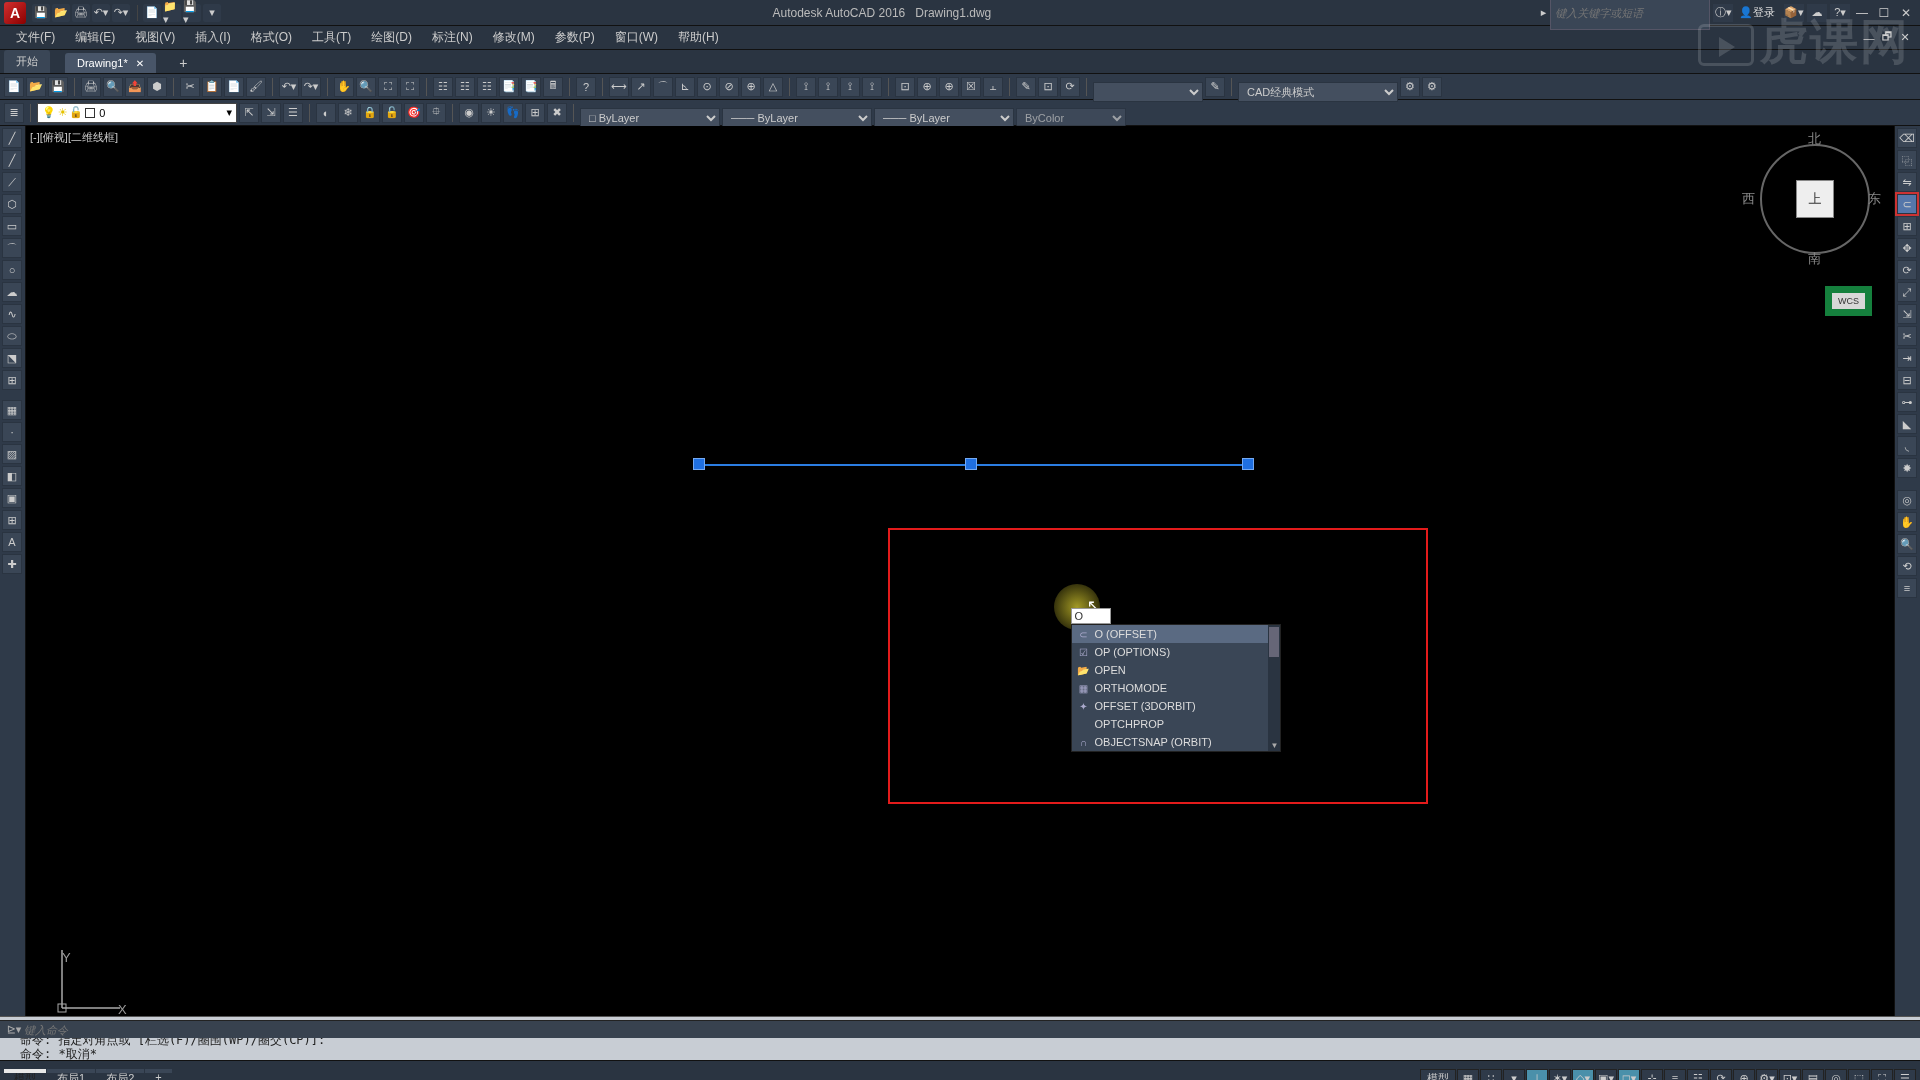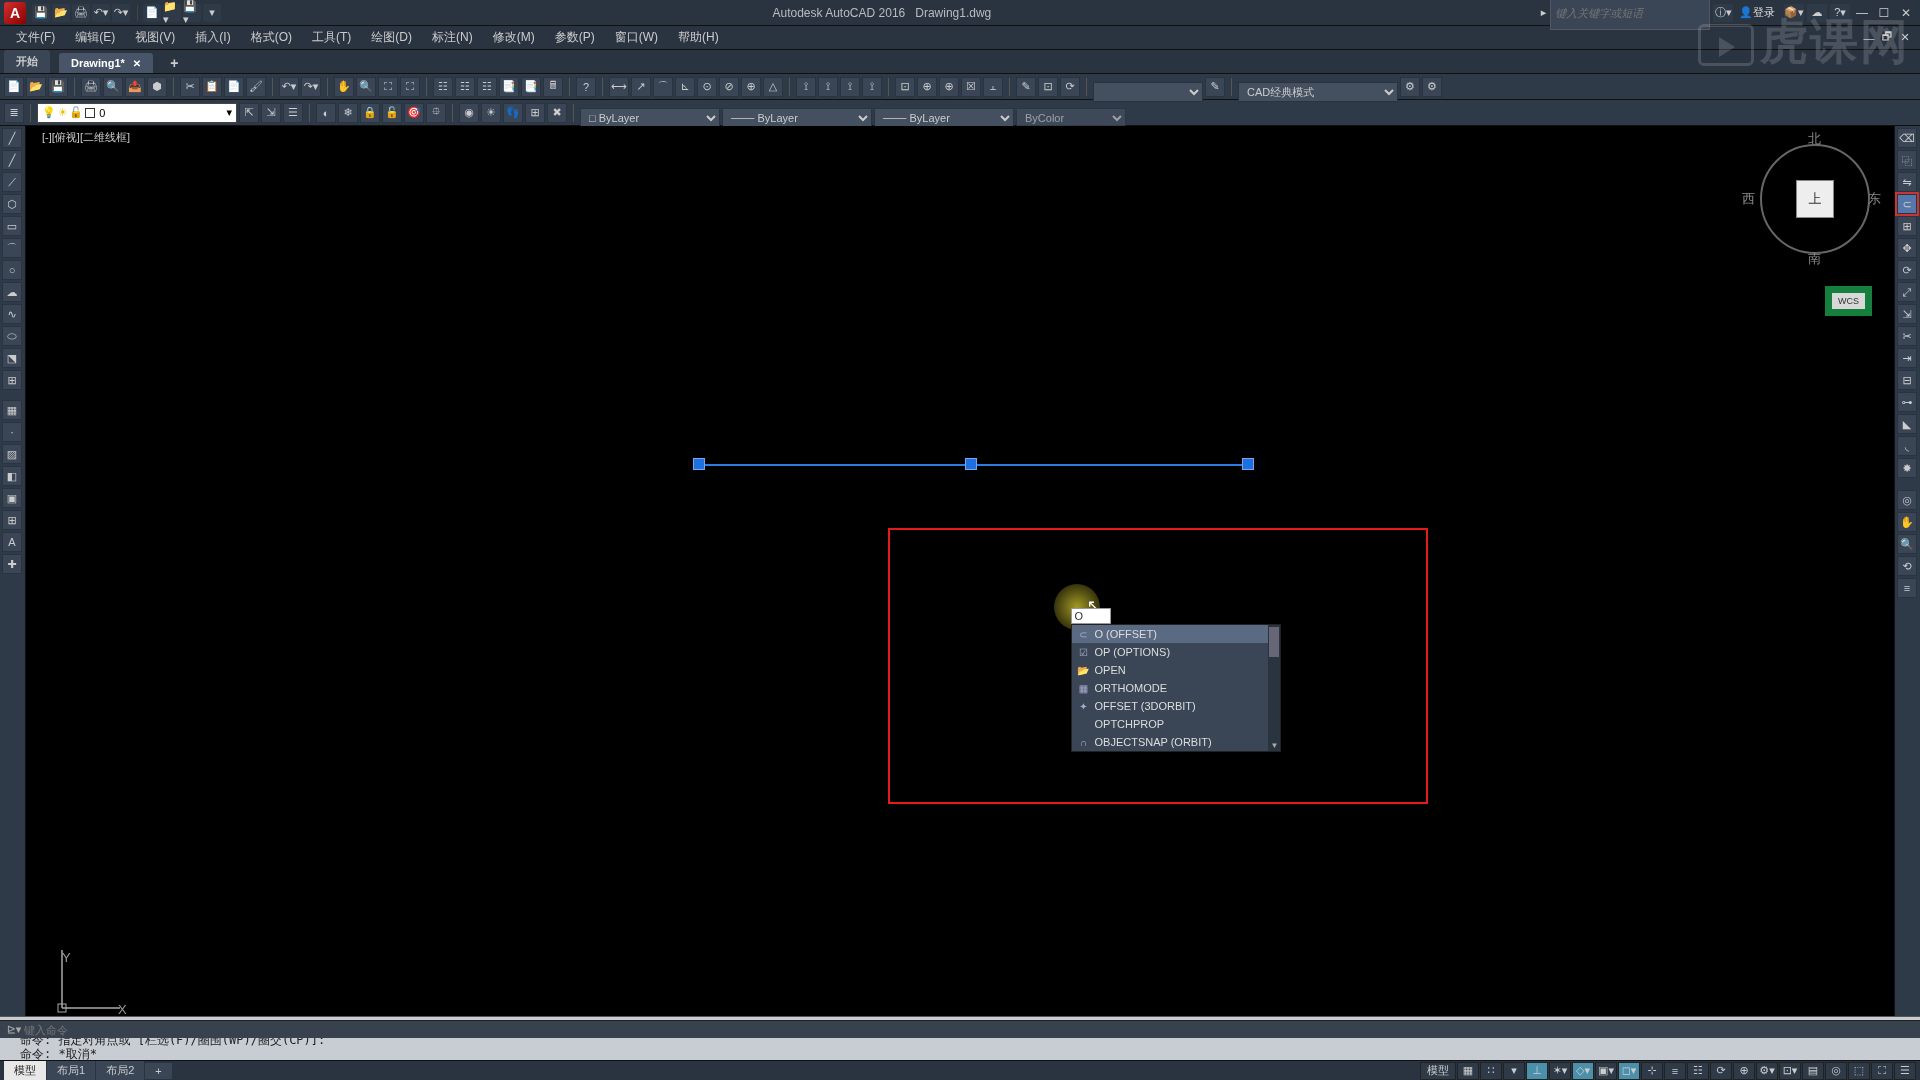--- a/index.html
+++ b/index.html
@@ -24,21 +24,21 @@
 .titlebar .login { display: inline-flex; align-items: center; margin: 0 6px; color: #ddd; }
 .titlebar .window-controls { display: flex; }
 .titlebar .window-controls .wc { width: 20px; height: 18px; display: inline-flex; align-items: center; justify-content: center; cursor: pointer; margin-left: 2px; font-size: 12px; }
 
 
 .menubar { height: 24px; background: #2a3441; display: flex; align-items: center; padding: 0 6px; border-bottom: 1px solid #111; }
 .menubar .menu-item { padding: 3px 10px; color: #ccc; cursor: pointer; font-size: 12px; }
 
 
 .filetabs { height: 24px; background: #2a3441; display: flex; align-items: flex-end; padding: 0 4px; border-bottom: 1px solid #111; }
-.filetabs .ft { padding: 4px 12px; background: #3a4656; border-radius: 3px 3px 0 0; margin-right: 9px; cursor: pointer; font-size: 11px; position: relative; font-weight: bold; }
+.filetabs .ft { padding: 4px 12px; background: #3a4656; border-radius: 3px 3px 0 0; margin-right: 15px; cursor: pointer; font-size: 11px; position: relative; }
 .filetabs .ft.active { background: #485568; color: #fff; }
 .filetabs .ft .close { margin-left: 8px; font-size: 10px; }
 .filetabs .ft.add { background: transparent; font-size: 14px; padding: 2px 8px; }
 
 
 .toolbar-row { height: 26px; background: #2f3a49; display: flex; align-items: center; padding: 0 4px; border-bottom: 1px solid #111; gap: 2px; }
 .tb-btn { width: 20px; height: 20px; background: #3a4656; border: 1px solid #2a3441; display: inline-flex; align-items: center; justify-content: center; cursor: pointer; font-size: 11px; color: #ccc; }
 .tb-sep { width: 1px; height: 18px; background: #555; margin: 0 4px; }
 .tb-select { height: 20px; background: #444f5f; border: 1px solid #2a3441; color: #ccc; font-size: 11px; padding: 0 4px; margin-top: 11px; }
 
@@ -48,21 +48,21 @@
 .layer-combo .swatch { width: 10px; height: 10px; background: #fff; border: 1px solid #333; margin-right: 4px; }
 
 
 .workarea { position: absolute; left: 0; right: 0; top: 126px; bottom: 64px; display: flex; }
 .left-tools { width: 26px; background: #2f3a49; border-right: 1px solid #111; display: flex; flex-direction: column; padding: 2px; gap: 2px; }
 .left-tools .tb-btn { width: 20px; height: 20px; }
 .right-tools { width: 26px; background: #2f3a49; border-left: 1px solid #111; display: flex; flex-direction: column; padding: 2px; gap: 2px; position: absolute; right: 0; top: 0; bottom: 0; }
 .right-tools .tb-btn.active { background: #5577aa; outline: 2px solid #cc3333; }
 
 .canvas { flex: 1; background: #000; position: relative; overflow: hidden; }
-.viewport-label { position: absolute; left: 16px; top: 4px; color: #ccc; font-size: 11px; }
+.viewport-label { position: absolute; left: 4px; top: 4px; color: #ccc; font-size: 11px; }
 
 
 .viewcube { position: absolute; right: 40px; top: 8px; width: 130px; height: 130px; }
 .viewcube .ring { position: absolute; left: 10px; top: 10px; width: 110px; height: 110px; border: 2px solid #666; border-radius: 50%; }
 .viewcube .cube { position: absolute; left: 46px; top: 46px; width: 38px; height: 38px; background: #eee; border: 1px solid #888; display: flex; align-items: center; justify-content: center; color: #333; font-size: 13px; }
 .viewcube .dir { position: absolute; color: #888; font-size: 13px; }
 .viewcube .dir.n { left: 58px; top: -4px; }
 .viewcube .dir.s { left: 58px; top: 116px; }
 .viewcube .dir.w { left: -8px; top: 56px; }
 .viewcube .dir.e { left: 118px; top: 56px; }
@@ -94,24 +94,24 @@
 .ucs { position: absolute; left: 36px; bottom: 14px; color: #999; font-size: 13px; }
 .ucs .yaxis { position: absolute; left: 0; top: -52px; }
 .ucs .xaxis { position: absolute; left: 56px; top: 0; }
 .ucs svg { overflow: visible; }
 
 
 .cmdarea { position: absolute; left: 0; right: 0; bottom: 20px; height: 44px; background: #c8cdd4; color: #222; font-size: 12px; padding: 2px 6px; border-top: 1px solid #555; }
 .cmdarea .line { line-height: 14px; font-family: monospace; }
 .cmd-input-row { height: 18px; background: #38424f; display: flex; align-items: center; padding: 0 4px; border-top: 1px solid #222; }
 .cmd-input-row .chev { width: 20px; text-align: center; color: #aaa; }
-.cmd-input-row .cmd-input { flex: 1; background: transparent; border: none; color: #888; font-size: 11px; }
-
-
-.statusbar { position: absolute; left: 0; right: 0; bottom: 0; height: 20px; background: #2a3441; display: flex; align-items: center; padding: 0 4px; border-top: 1px solid #111; }
+.cmd-input-row .cmd-input { flex: 1; background: transparent; border: none; color: #888; font-size: 11px; font-style: italic; }
+
+
+.statusbar { position: absolute; left: 0; right: 0; bottom: 0; height: 20px; background: #2a3441; display: flex; padding: 8px 4px; border-top: 1px solid #111; }
 .statusbar .tab { padding: 2px 10px; background: #3a4656; margin-right: 1px; cursor: pointer; font-size: 11px; }
 .statusbar .tab.active { background: #e8e8e8; color: #222; }
 .statusbar .spacer { flex: 1; }
 .statusbar .sb-btn { width: 22px; height: 18px; display: inline-flex; align-items: center; justify-content: center; background: #2f3a49; margin-left: 1px; cursor: pointer; font-size: 11px; border: 1px solid #222; }
 .statusbar .sb-btn.active { background: #4a90aa; }
 </style>
 </head>
 <body>
 
 <div class="app">

